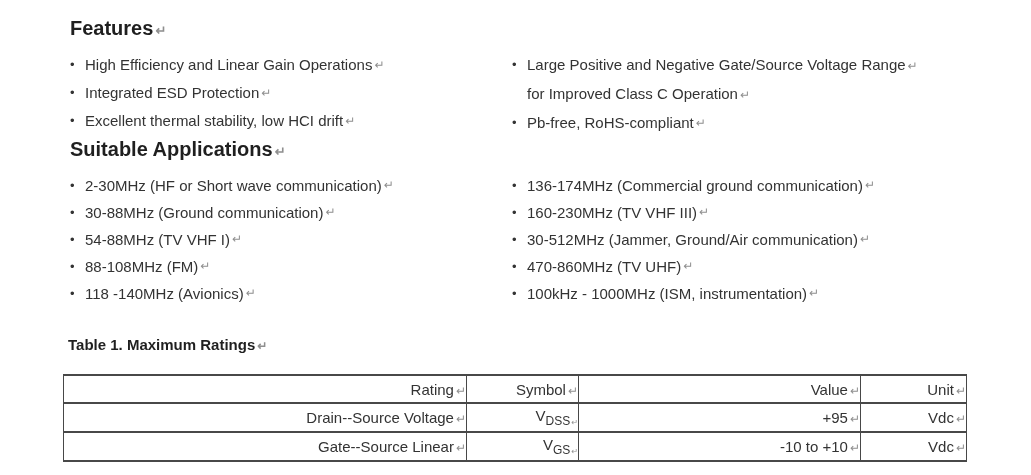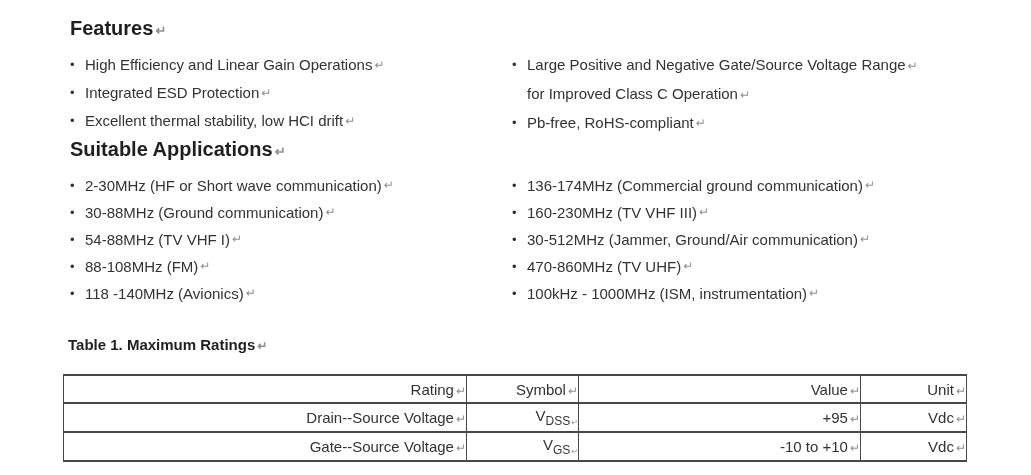--- a/index.html
+++ b/index.html
@@ -205,21 +205,21 @@
         </tr>
       </thead>
       <tbody>
         <tr>
           <td class="c-rating"><span>Drain--Source Voltage</span><span class="pmark">↵</span></td>
           <td><span>V</span><sub>DSS</sub><sub class="pmark-sub">↵</sub></td>
           <td><span>+95</span><span class="pmark">↵</span></td>
           <td><span>Vdc</span><span class="pmark">↵</span></td>
         </tr>
         <tr>
-          <td class="c-rating"><span>Gate--Source Voltage</span><span class="pmark">↵</span></td>
+          <td class="c-rating"><span>Gate--Source Linear</span><span class="pmark">↵</span></td>
           <td><span>V</span><sub>GS</sub><sub class="pmark-sub">↵</sub></td>
           <td><span>-10 to +10</span><span class="pmark">↵</span></td>
           <td><span>Vdc</span><span class="pmark">↵</span></td>
         </tr>
       </tbody>
     </table>
   </div>
 
 </div>
 

